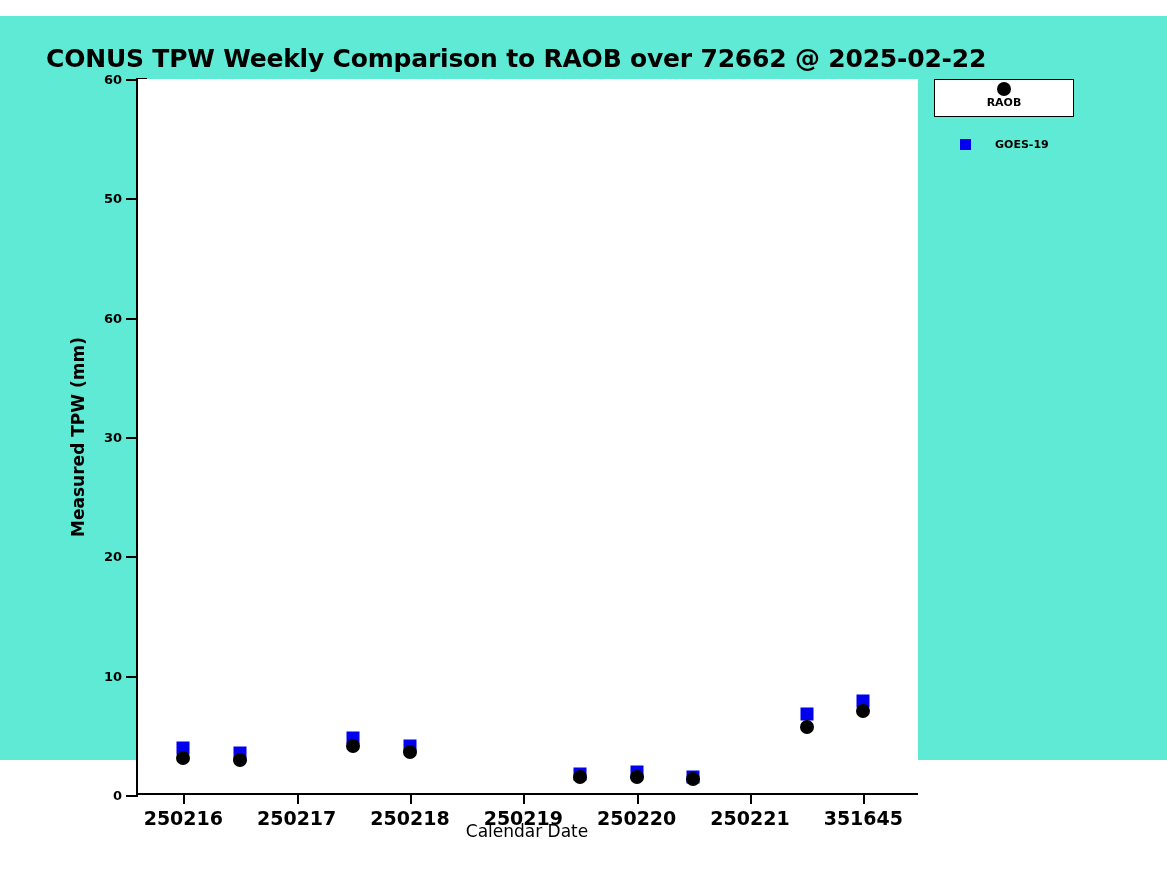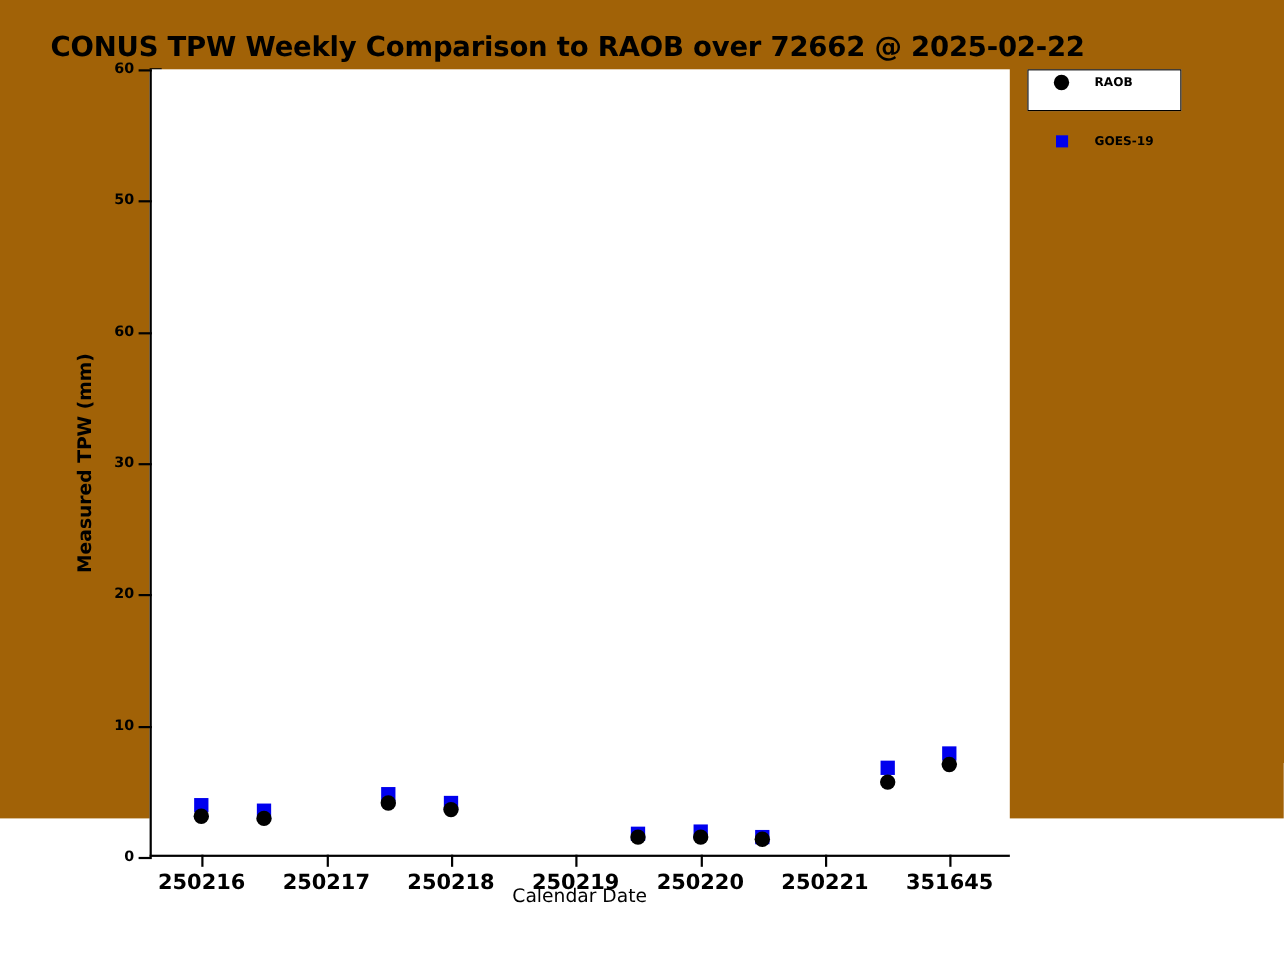--- a/index.html
+++ b/index.html
@@ -10,24 +10,24 @@
   body {
     width: 1167px;
     height: 875px;
     font-family: "DejaVu Sans", sans-serif;
     overflow: hidden;
     position: relative;
   }
 
   #figure {
     position: absolute;
-    left: 0; top: 0;
+    left: 0; top: 16px;
     width: 1167px;
     height: 744px;
-    background: #a16207;
+    background: #5eead4;
   }
 
   
   #chart-title {
     position: absolute;
     left: 46px;
     top: 28px;
     font-size: 25px;
     font-weight: bold;
     color: #000000;
@@ -168,21 +168,21 @@
     background: #ffffff;
   }
   .legend-row {
     position: absolute;
     left: 0;
     width: 100%;
     height: 17px;
     display: flex;
     align-items: center;
   }
-  #legend-row-raob  { top: 2px; }
+  #legend-row-raob  { top: 2px; flex-direction: column; }
   #legend-row-goes  { top: 19px; margin-top: 37px; }
   .legend-marker-box {
     width: 60px;
     display: flex;
     align-items: center;
     justify-content: center;
   }
   .legend-circle {
     width: 14px;
     height: 14px;

